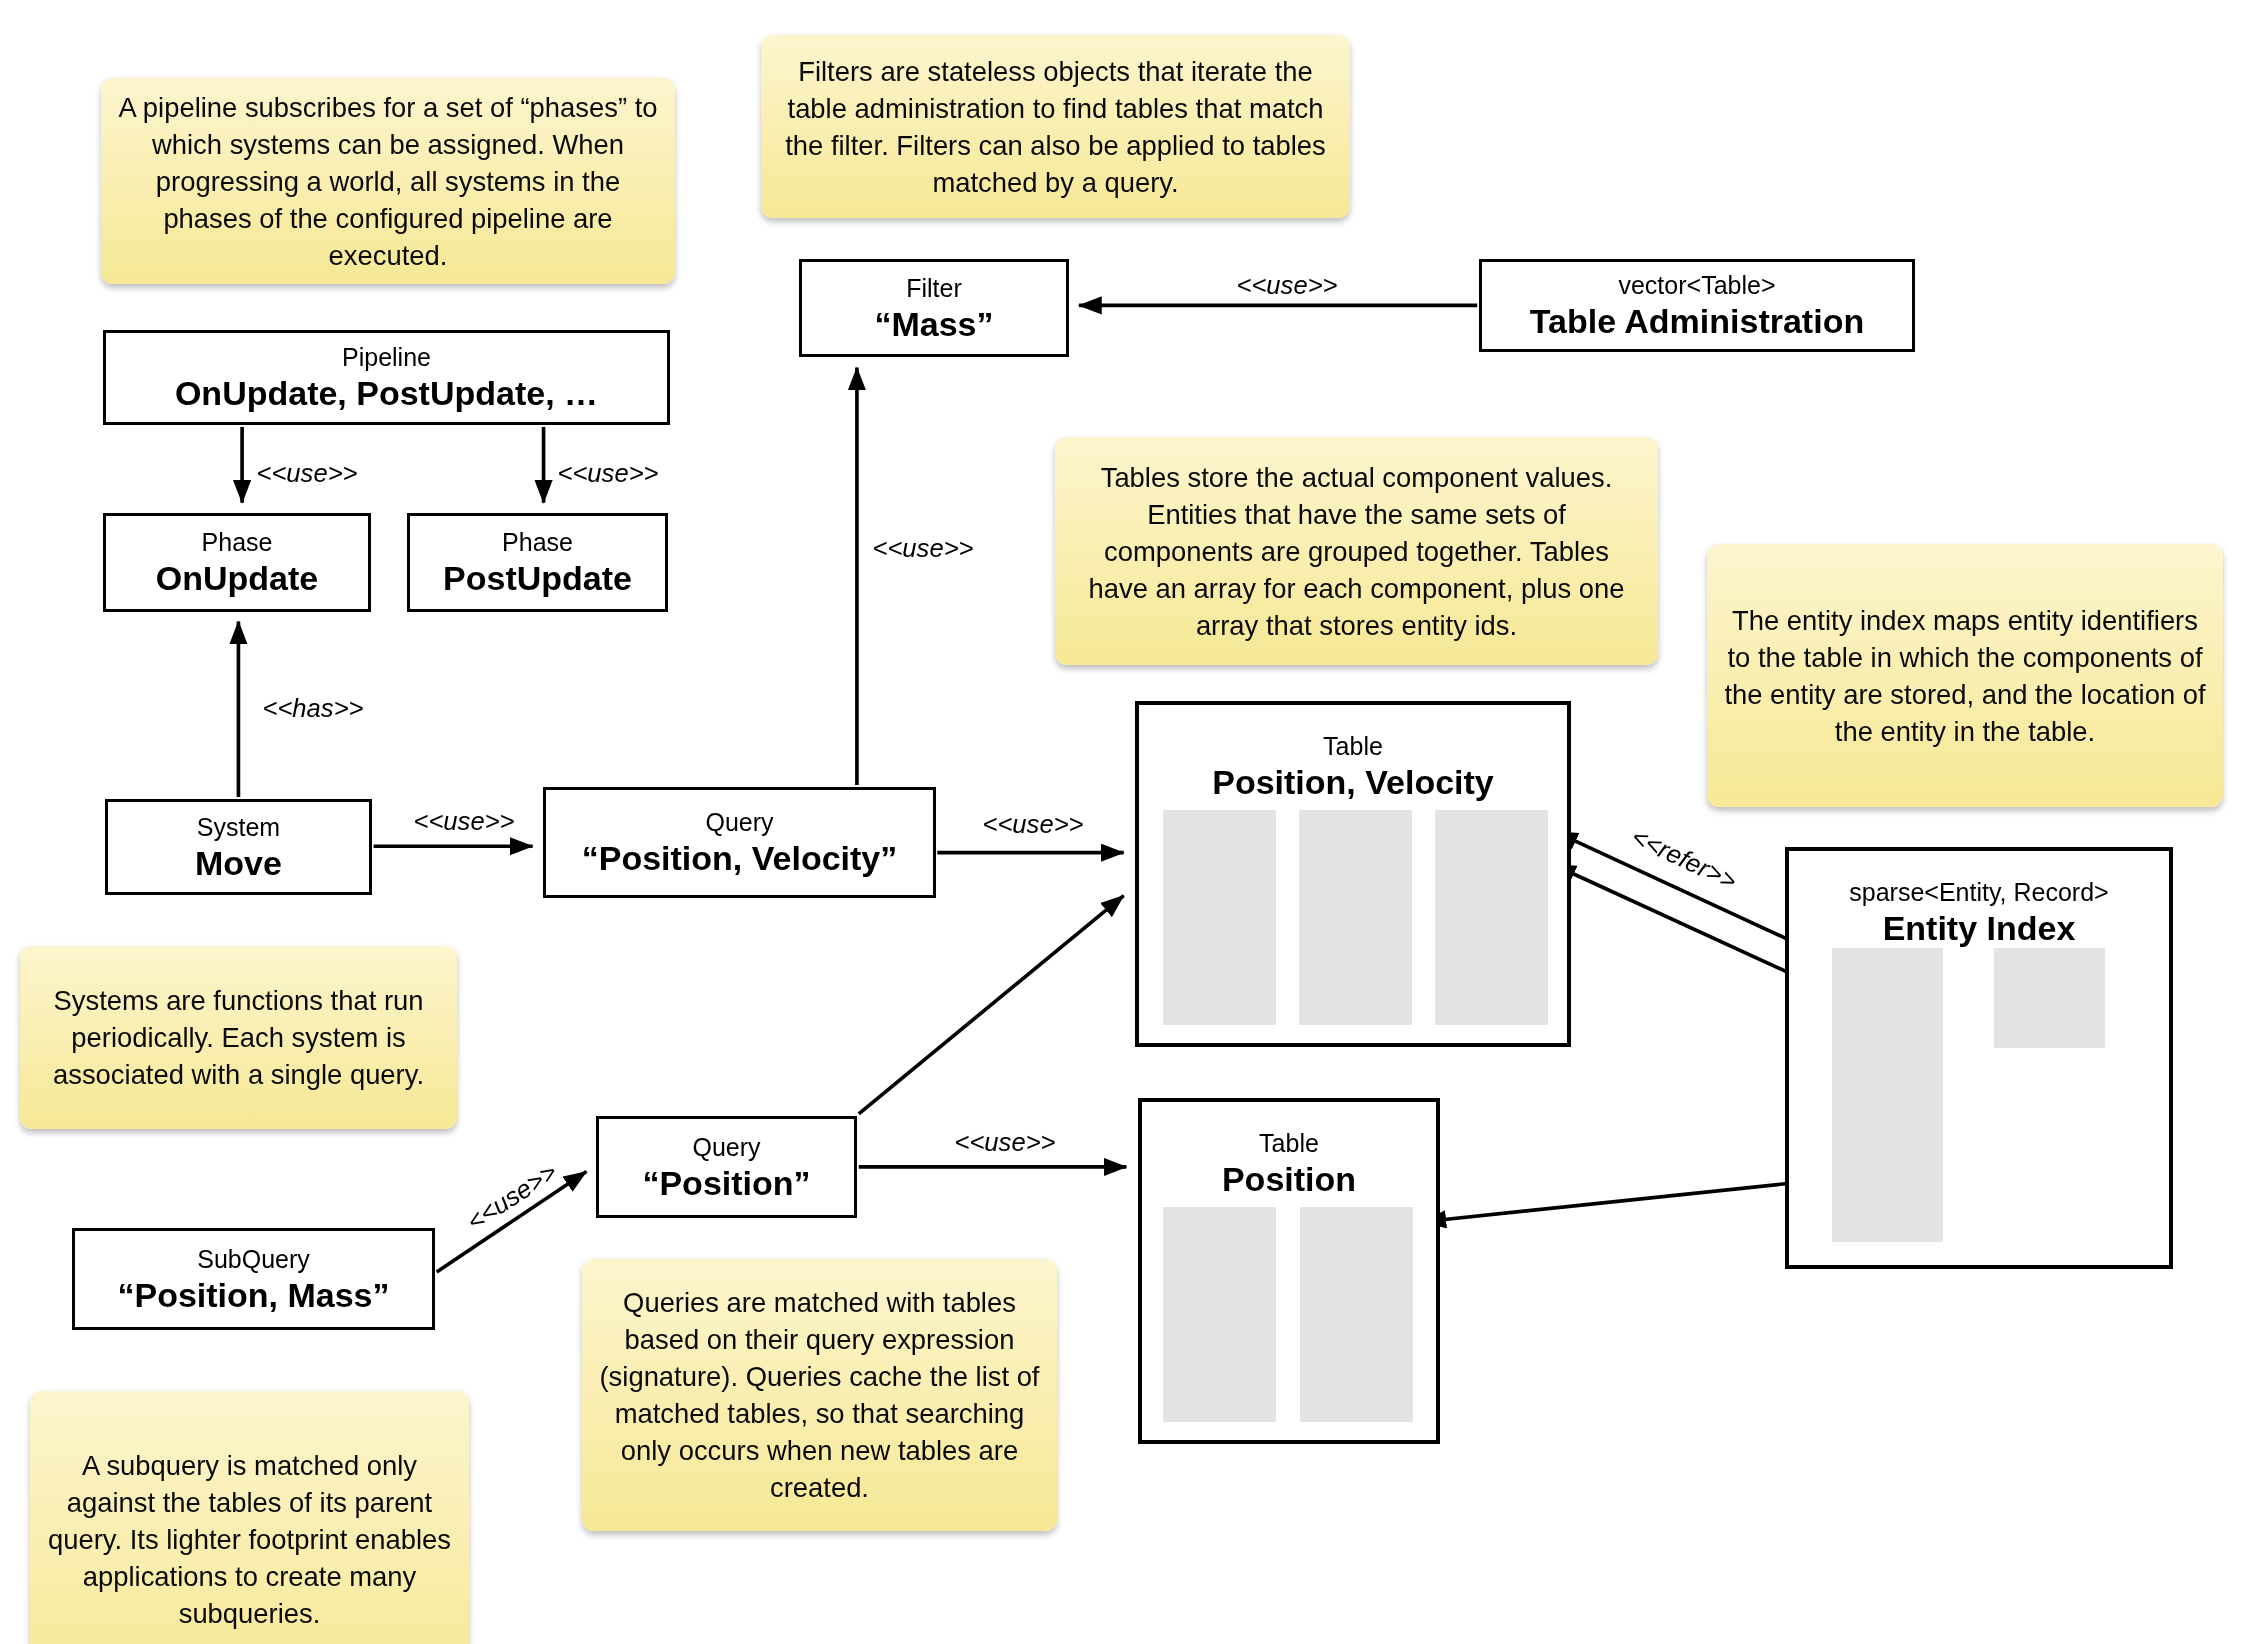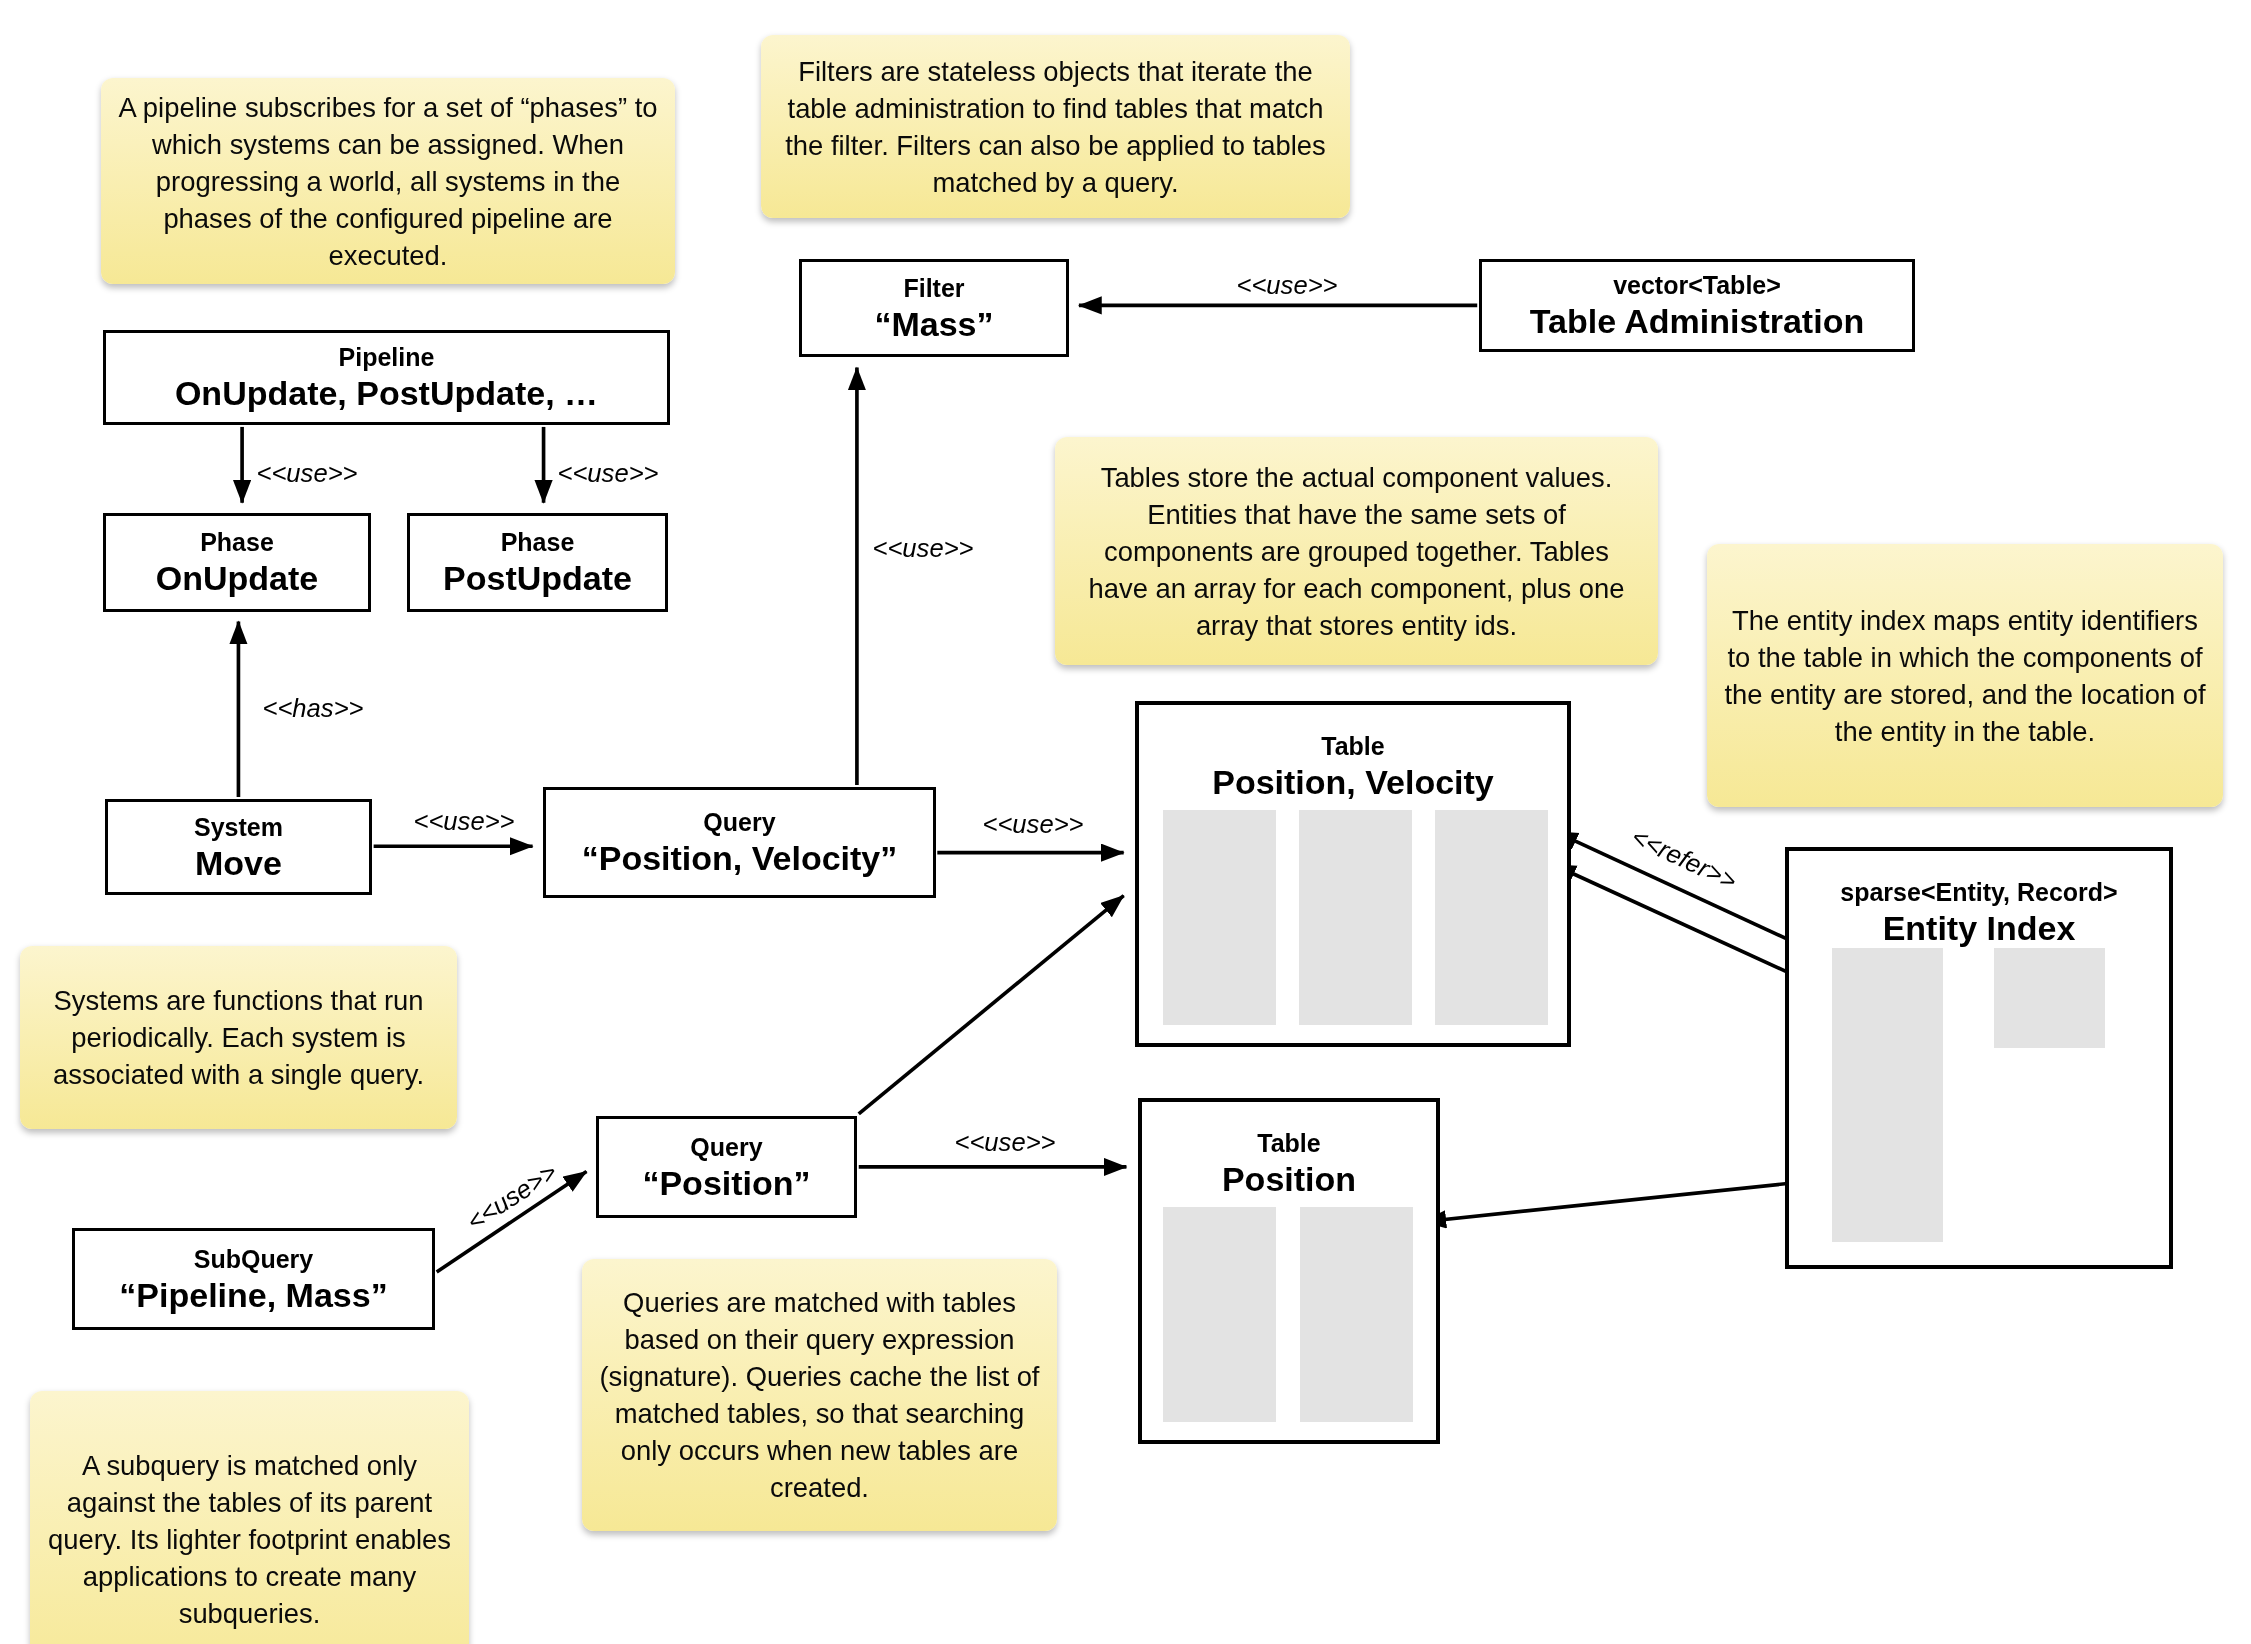--- a/index.html
+++ b/index.html
@@ -16,21 +16,21 @@
     font-size:27.4px; line-height:37px; text-align:center; color:#0a0a0a;
     display:flex; align-items:center; justify-content:center; padding:9.1px 16.4px;
   }
   .box {
     position:absolute; box-sizing:border-box; background:#fff; border:3.7px solid #000;
     display:flex; flex-direction:column; align-items:center; justify-content:center;
     text-align:center;
   }
   .box.thick { border-width:4.6px; }
   .box.top { justify-content:flex-start; padding-top:26px; }
-  .stereo { font-weight:bold; font-size:25px; line-height:31px; }
+  .stereo { font-weight:normal; font-size:25px; line-height:31px; }
   .bname  { font-weight:bold; font-size:34px; line-height:40px; }
   .col { position:absolute; background:#E3E3E3; }
   .lbl {
     position:absolute; font-style:italic; font-size:25.6px; white-space:nowrap;
     transform:translate(-50%,-50%);
   }
   svg.wires { position:absolute; left:0; top:0; pointer-events:none; }
 </style>
 </head>
 <body>
@@ -128,21 +128,21 @@
     <div class="col" style="left:205px;top:97px;width:111px;height:100px"></div>
   </div>
 
   <div class="box" style="left:596px;top:1116px;width:261px;height:102px">
     <div class="stereo">Query</div>
     <div class="bname">“Position”</div>
   </div>
 
   <div class="box" style="left:72px;top:1228px;width:363px;height:102px">
     <div class="stereo">SubQuery</div>
-    <div class="bname">“Pipeline, Mass”</div>
+    <div class="bname">“Position, Mass”</div>
   </div>
 
   <div class="lbl" style="left:307px;top:473px">&lt;&lt;use&gt;&gt;</div>
   <div class="lbl" style="left:608px;top:473px">&lt;&lt;use&gt;&gt;</div>
   <div class="lbl" style="left:313px;top:708px">&lt;&lt;has&gt;&gt;</div>
   <div class="lbl" style="left:464px;top:821px">&lt;&lt;use&gt;&gt;</div>
   <div class="lbl" style="left:923px;top:548px">&lt;&lt;use&gt;&gt;</div>
   <div class="lbl" style="left:1287px;top:285px">&lt;&lt;use&gt;&gt;</div>
   <div class="lbl" style="left:1033px;top:824px">&lt;&lt;use&gt;&gt;</div>
   <div class="lbl" style="left:1005px;top:1142px">&lt;&lt;use&gt;&gt;</div>

